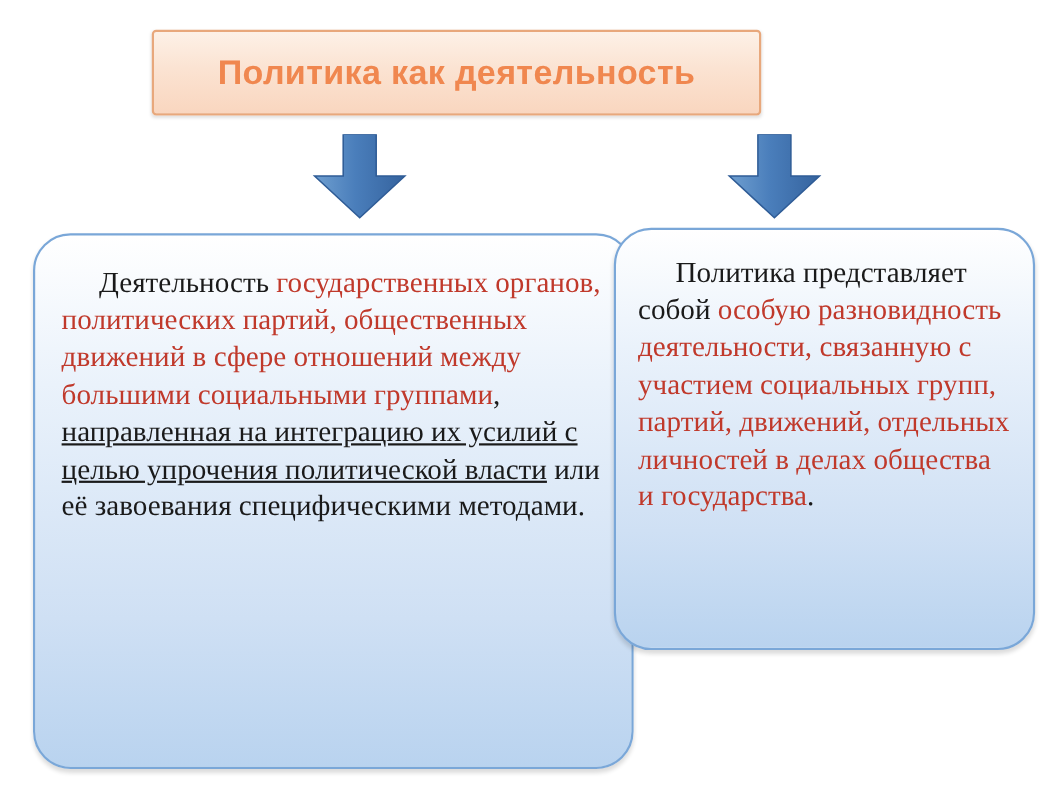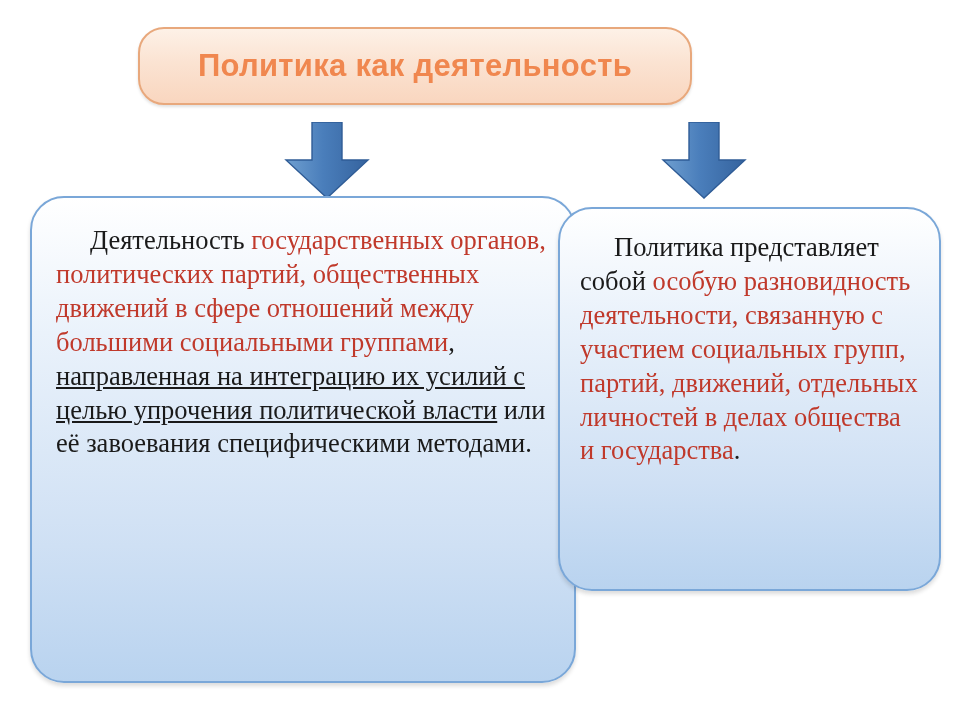--- a/index.html
+++ b/index.html
@@ -15,21 +15,21 @@
     position: relative;
   }
 
   
   #title-banner {
     position: absolute;
     left: 138px;
     top: 27px;
     width: 554px;
     height: 78px;
-    border-radius: 26px;
+    border-radius: 4px;
     border: 2px solid #e8a87c;
     background: linear-gradient(180deg, #fdf1e7 0%, #fbe3d2 45%, #f9d6bf 100%);
     box-shadow: 0 2px 3px rgba(0,0,0,0.12);
     display: flex;
     align-items: center;
     justify-content: center;
     box-sizing: border-box;
   }
   #title-text {
     font-family: "Liberation Sans", sans-serif;
@@ -54,21 +54,21 @@
     position: absolute;
     border-radius: 34px;
     border: 2px solid #7aa7d8;
     background: linear-gradient(180deg, #ffffff 0%, #eaf2fb 28%, #cfe0f4 72%, #b9d3ef 100%);
     box-shadow: 0 3px 4px rgba(0,0,0,0.14);
     box-sizing: border-box;
     overflow: hidden;
   }
   #box-left {
     left: 30px;
-    top: 196px;
+    top: 212px;
     width: 546px;
     height: 487px;
   }
   #box-right {
     left: 558px;
     top: 207px;
     width: 383px;
     height: 384px;
   }
   .box-text {

